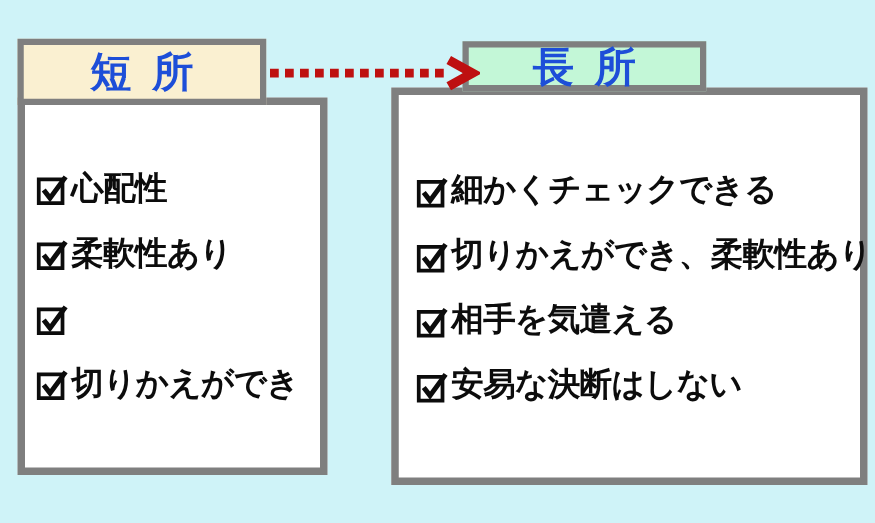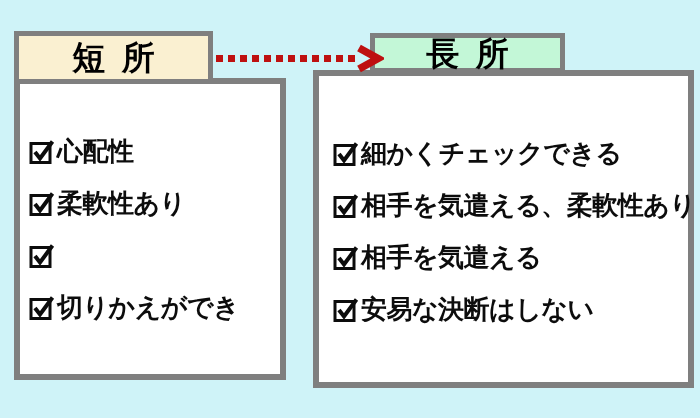--- a/index.html
+++ b/index.html
@@ -10,44 +10,44 @@
   }
   .stage { position: relative; width: 700px; height: 418px; }
 
   .panel {
     position: absolute;
     background: #ffffff;
     border: 6px solid #7f7f7f;
     box-sizing: border-box;
     z-index: 1;
   }
-  .panel-left  { left: 14px;  top: 78px; width: 272px; height: 302px; }
+  .panel-left  { left: 14px;  top: 78px; width: 248px; height: 302px; }
   .panel-right { left: 313px; top: 70px; width: 381px; height: 318px; }
 
   .header {
     position: absolute;
     border: 5px solid #7f7f7f;
     box-sizing: border-box;
     z-index: 4;
     display: flex; align-items: center; justify-content: center;
   }
   .header-left  { left: 14px;  top: 31px; width: 199px; height: 53px; }
   .header-right { left: 370px; top: 33px; width: 195px; height: 40px; }
   .header .title {
-    font-size: 33px; font-weight: 700; color: #000000;
+    font-size: 33px; font-weight: 700; color: #1d4ed8;
     letter-spacing: 0.5em; text-indent: 0.5em;
     white-space: nowrap; line-height: 1; text-align: right;
   }
 
   ul.checklist {
     list-style: none; margin: 0;
     display: block;
   }
   .panel-left  ul.checklist { padding: 50px 0 0 8px; }
-  .panel-right ul.checklist { padding: 60px 0 0 13px; }
+  .panel-right ul.checklist { padding: 60px 0 0 13px; font-family: Liberation Mono, monospace; }
   li.check-item {
     display: flex; align-items: center; gap: 3px;
     height: 34px; margin-bottom: 18px;
     white-space: nowrap;
   }
   .cbox { width: 26px; height: 26px; flex: 0 0 auto; color: #0c0c0c; }
   .cbox svg { display: block; overflow: visible; }
   .item-label {
     font-size: 26px; font-weight: 700; color: #0c0c0c;
     letter-spacing: -0.5px; line-height: 1;
@@ -120,21 +120,21 @@
         </span>
         <span class="item-label">細かくチェックできる</span>
       </li>
       <li class="check-item">
         <span class="cbox">
           <svg width="26" height="26" viewBox="0 0 26 26">
               <rect x="3" y="5.5" width="19" height="19" fill="none" stroke="currentColor" stroke-width="3"></rect>
               <path d="M7 14 L12 20.5 L24.5 3.5" fill="none" stroke="currentColor" stroke-width="4"></path>
             </svg>
         </span>
-        <span class="item-label">相手を気遣える、柔軟性あり</span>
+        <span class="item-label">切りかえができ、柔軟性あり</span>
       </li>
       <li class="check-item">
         <span class="cbox">
           <svg width="26" height="26" viewBox="0 0 26 26">
               <rect x="3" y="5.5" width="19" height="19" fill="none" stroke="currentColor" stroke-width="3"></rect>
               <path d="M7 14 L12 20.5 L24.5 3.5" fill="none" stroke="currentColor" stroke-width="4"></path>
             </svg>
         </span>
         <span class="item-label">相手を気遣える</span>
       </li>

